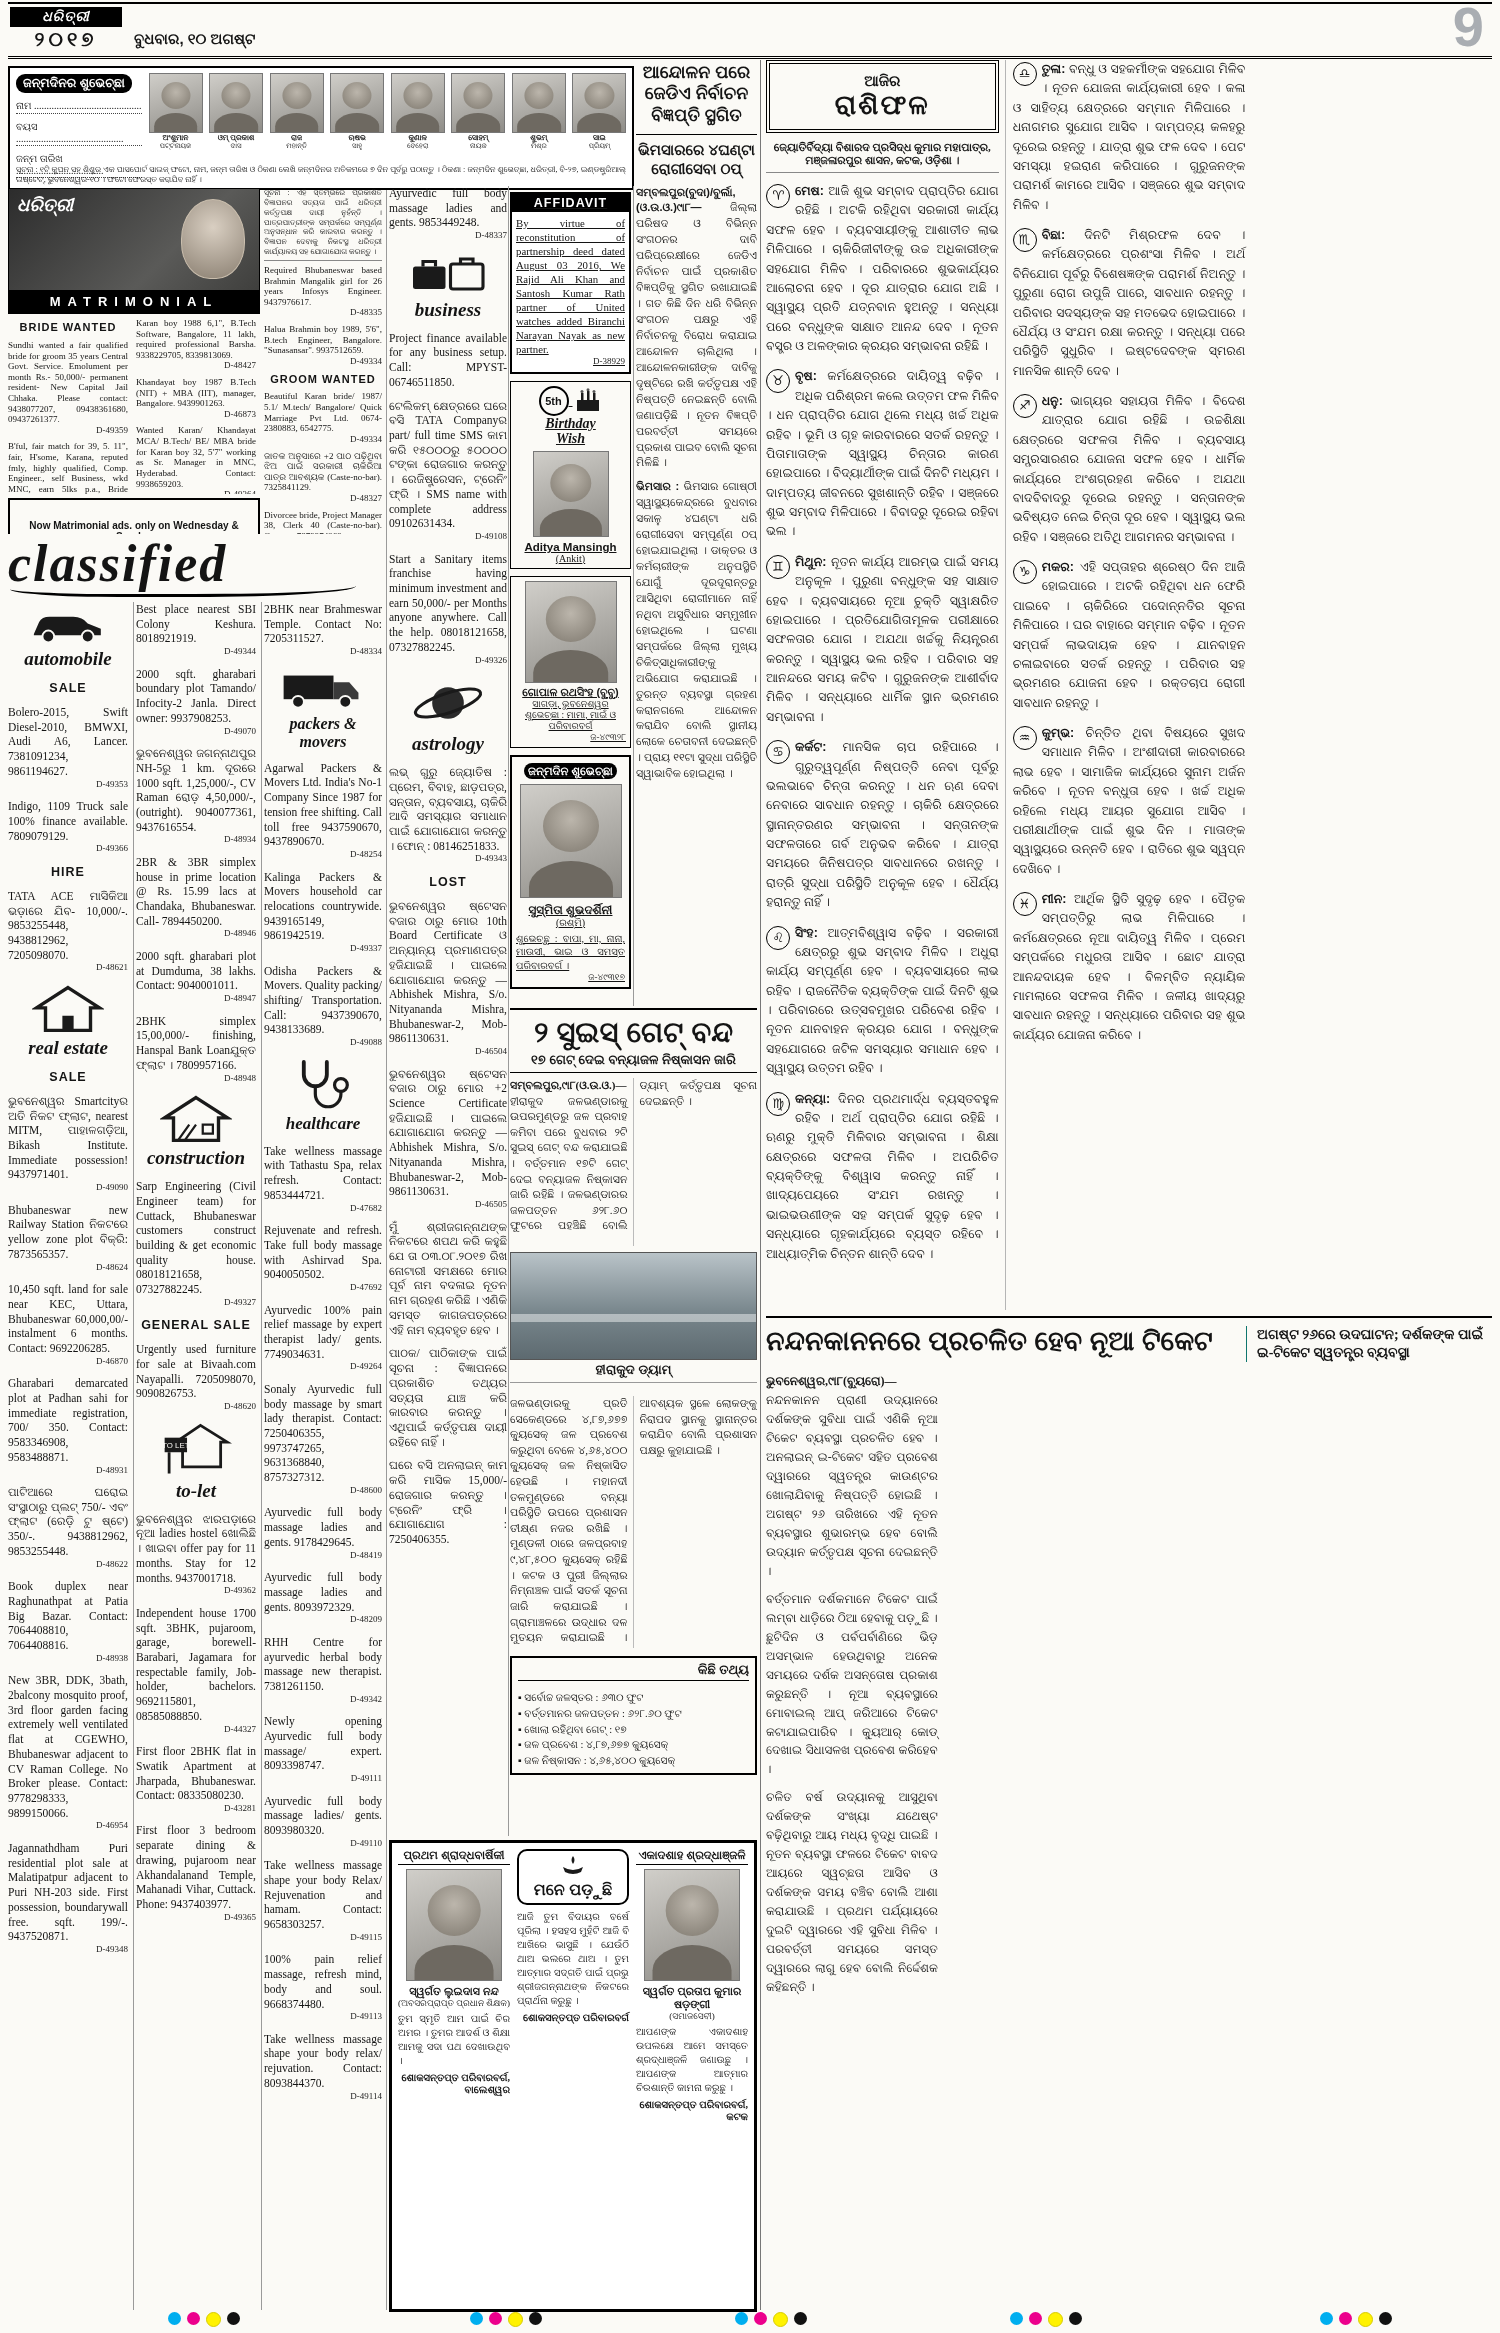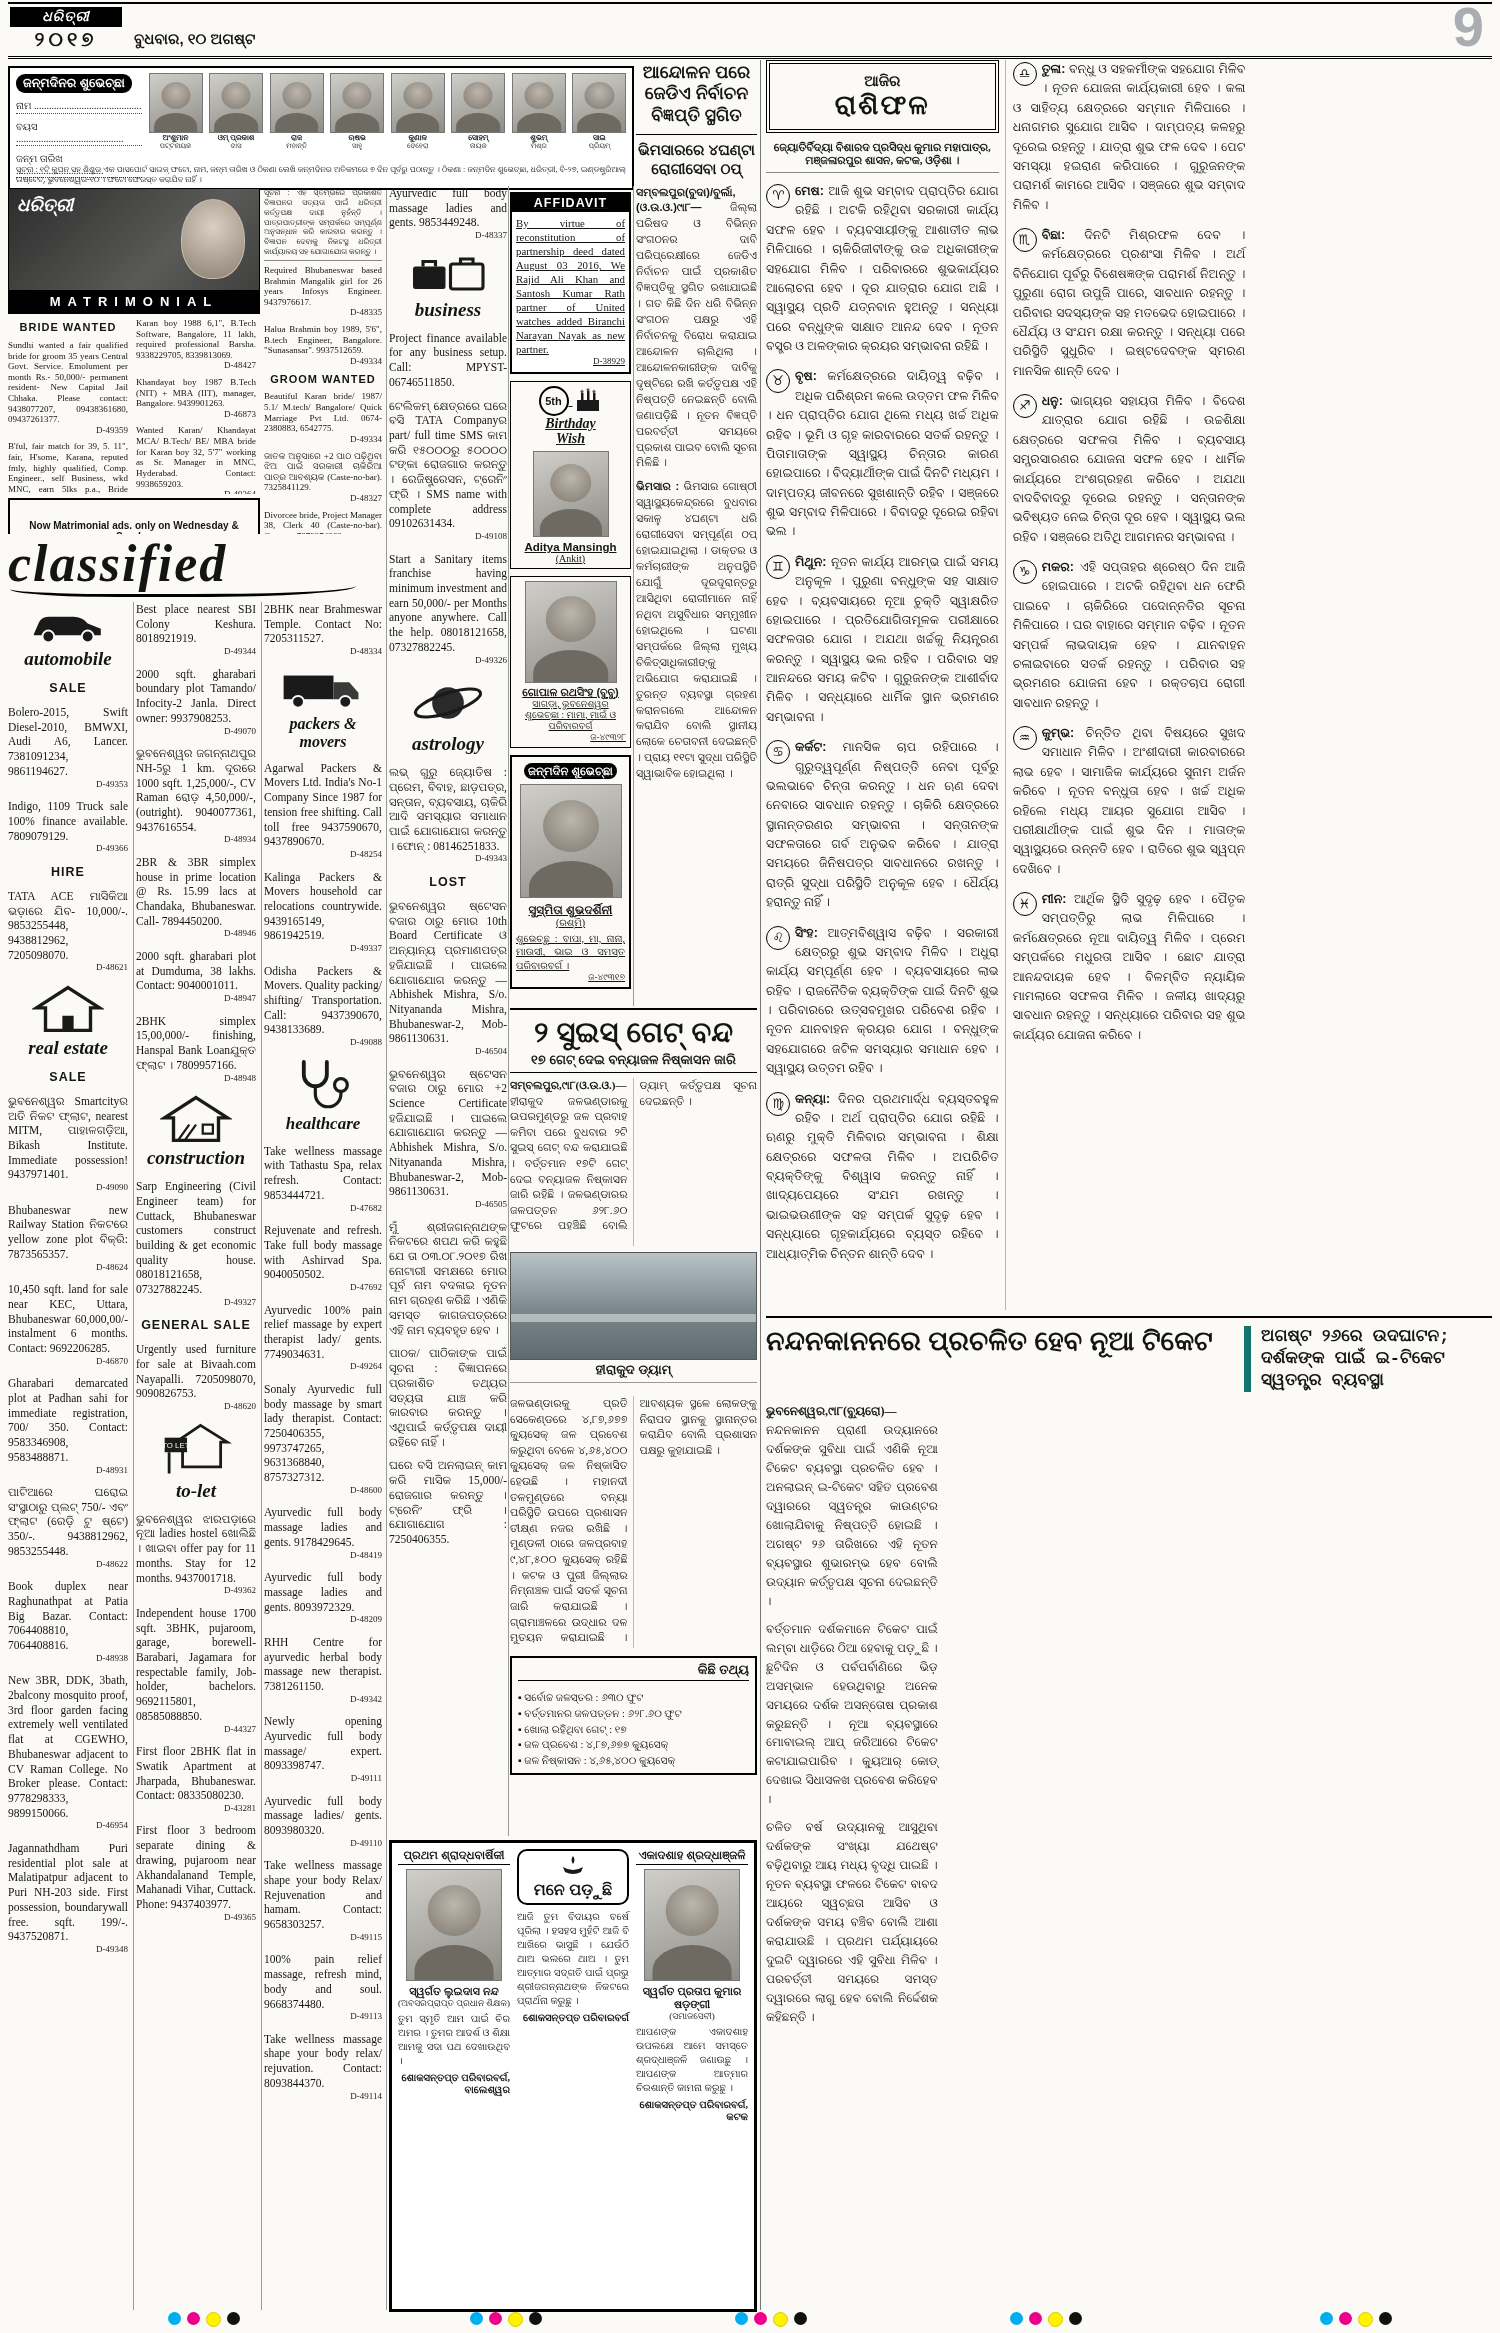--- a/index.html
+++ b/index.html
@@ -121,22 +121,22 @@
                 padding-bottom:5px;margin-bottom:9px;break-inside:avoid;}
   .z{margin-bottom:11px;font-size:12.5px;line-height:1.55;text-align:justify;}
   .z-g{float:left;width:22px;height:22px;line-height:21px;text-align:center;border:1.5px solid #000;
        border-radius:50%;font-family:"DejaVu Sans",sans-serif;font-size:13px;margin:2px 5px 0 0;}
   .z-n{font-weight:bold;font-family:"Liberation Sans",sans-serif;}
   
   .nk{position:absolute;left:766px;top:1316px;width:726px;height:996px;border-top:2px solid #000;
       padding-top:8px;overflow:hidden;box-sizing:border-box;}
   .nk-row{display:flex;}
   .nk-h{width:468px;font-family:"Liberation Sans",sans-serif;font-weight:bold;font-size:27px;line-height:1.18;}
-  .nk-s{width:232px;margin-left:12px;border-left:7px solid #0f766e;padding-left:10px;align-self:center;
-        font-family:Liberation Mono, monospace;font-weight:bold;font-size:17px;line-height:1.3;}
+  .nk-s{width:232px;margin-left:12px;border-left:1px solid #0f766e;padding-left:10px;align-self:center;
+        font-family:Liberation Serif, serif;font-weight:bold;font-size:14px;line-height:1.3;}
   .nk-body{margin-top:10px;column-count:4;column-gap:13px;column-rule:1px solid #bbb;column-fill:auto;
            height:900px;font-size:12px;line-height:1.58;text-align:justify;}
   .nk-body p{margin:0 0 9px;}
   
   .mem{position:absolute;left:389px;top:1840px;width:368px;height:472px;border:3px solid #000;
        box-sizing:border-box;padding:6px;display:flex;gap:7px;background:#fff;overflow:hidden;}
   .mem-col{width:114px;}
   .mm-title{font-family:"Liberation Sans",sans-serif;font-weight:bold;font-size:11.5px;text-align:center;
             border-bottom:1px solid #000;padding-bottom:2px;margin-bottom:4px;}
   .mem .photo{width:94px;height:110px;margin:0 auto 4px;}

